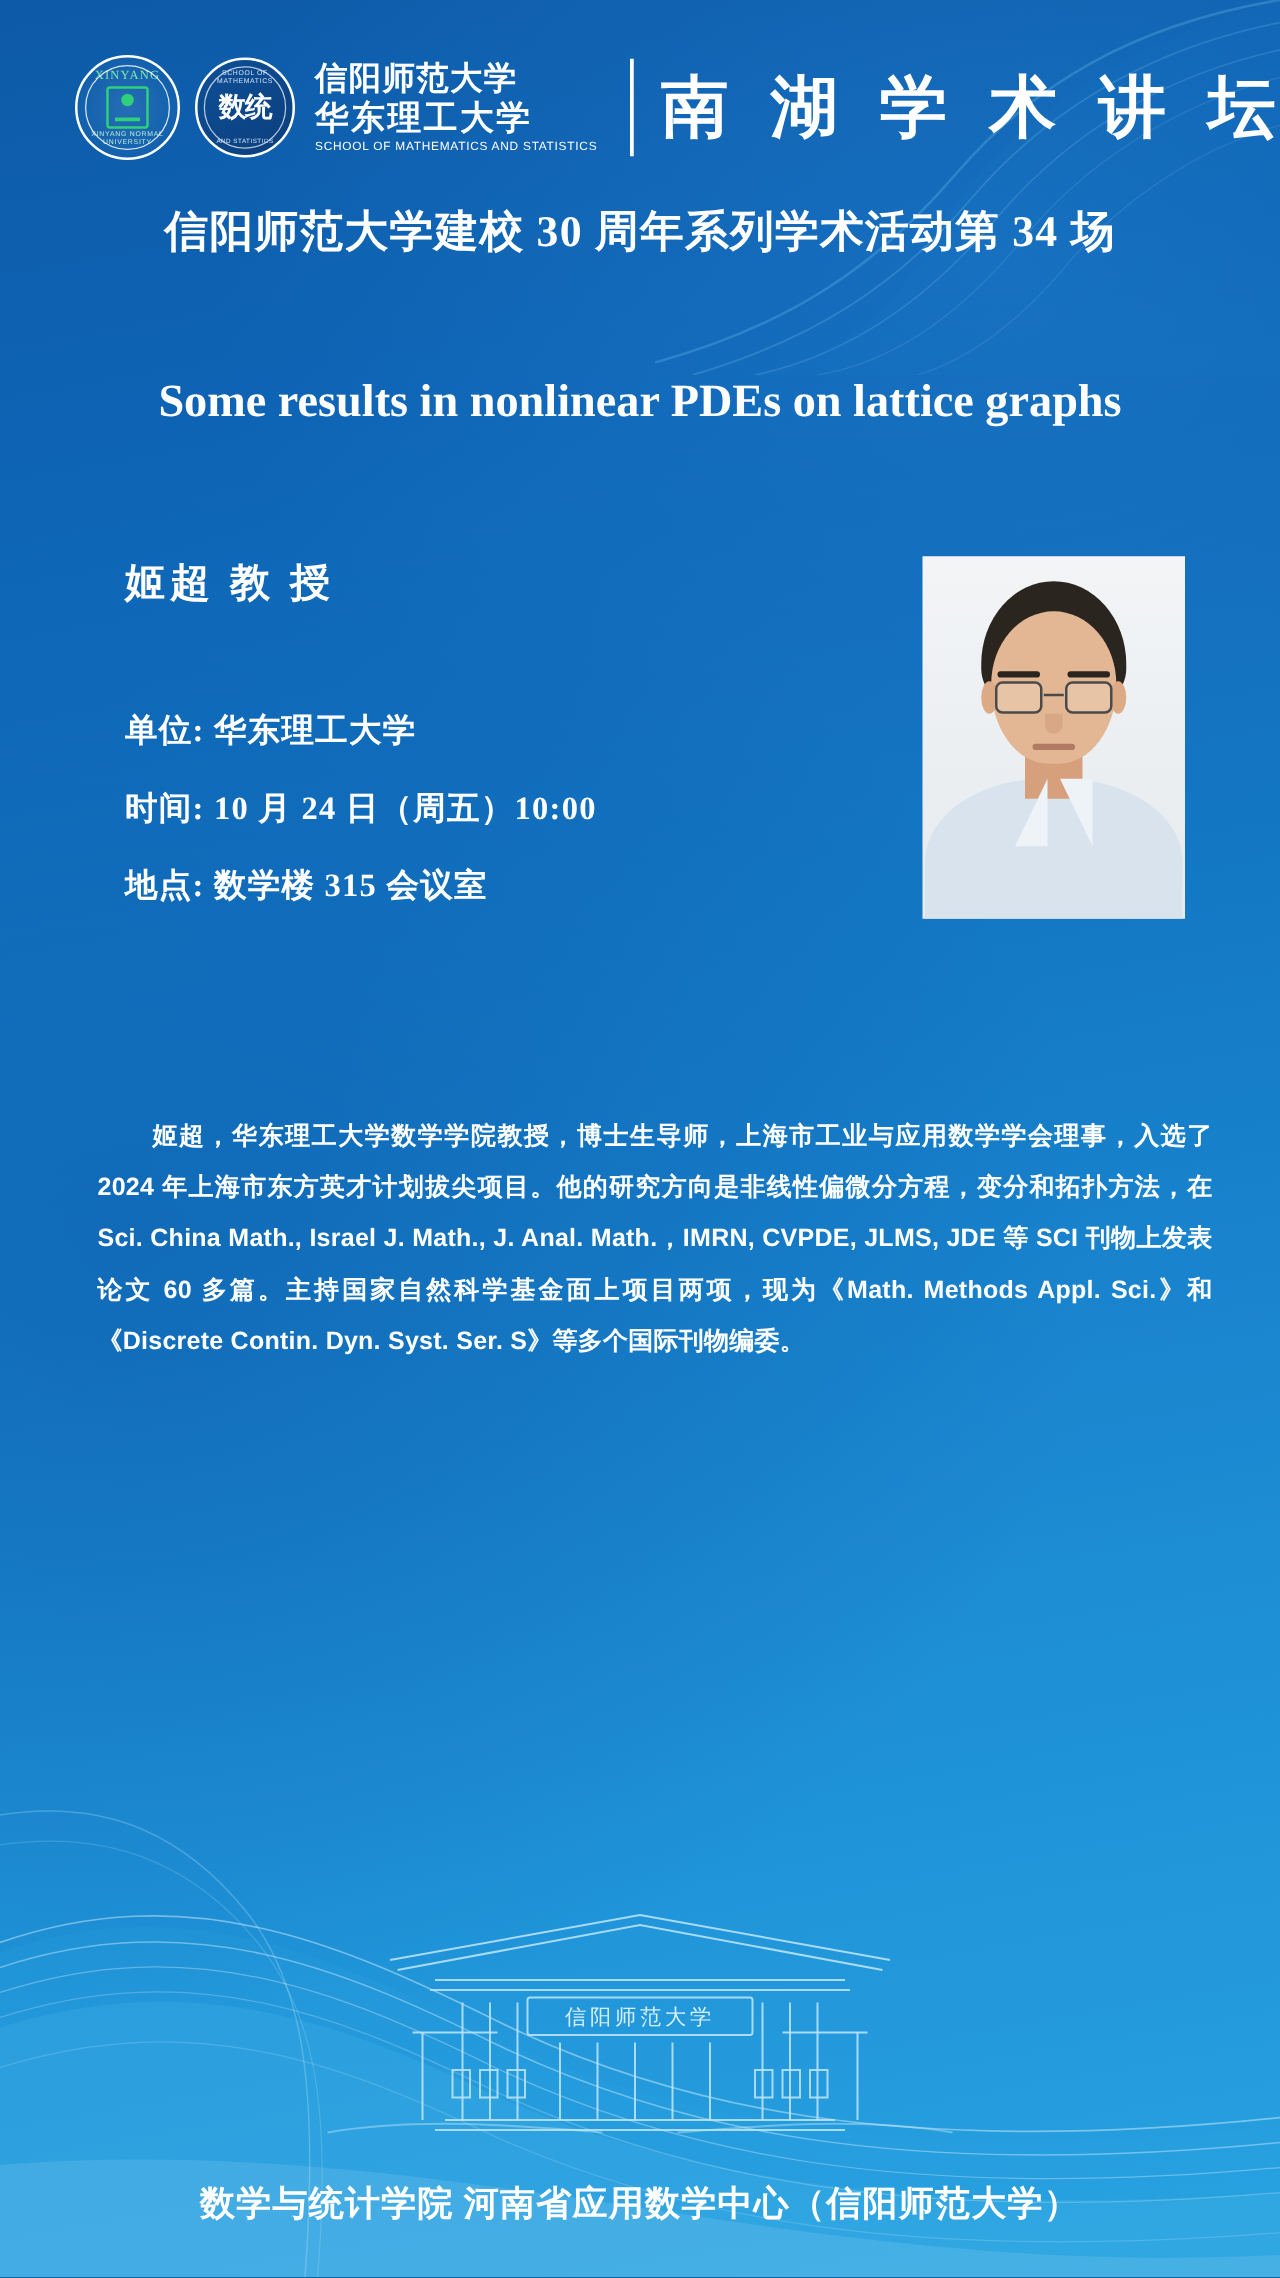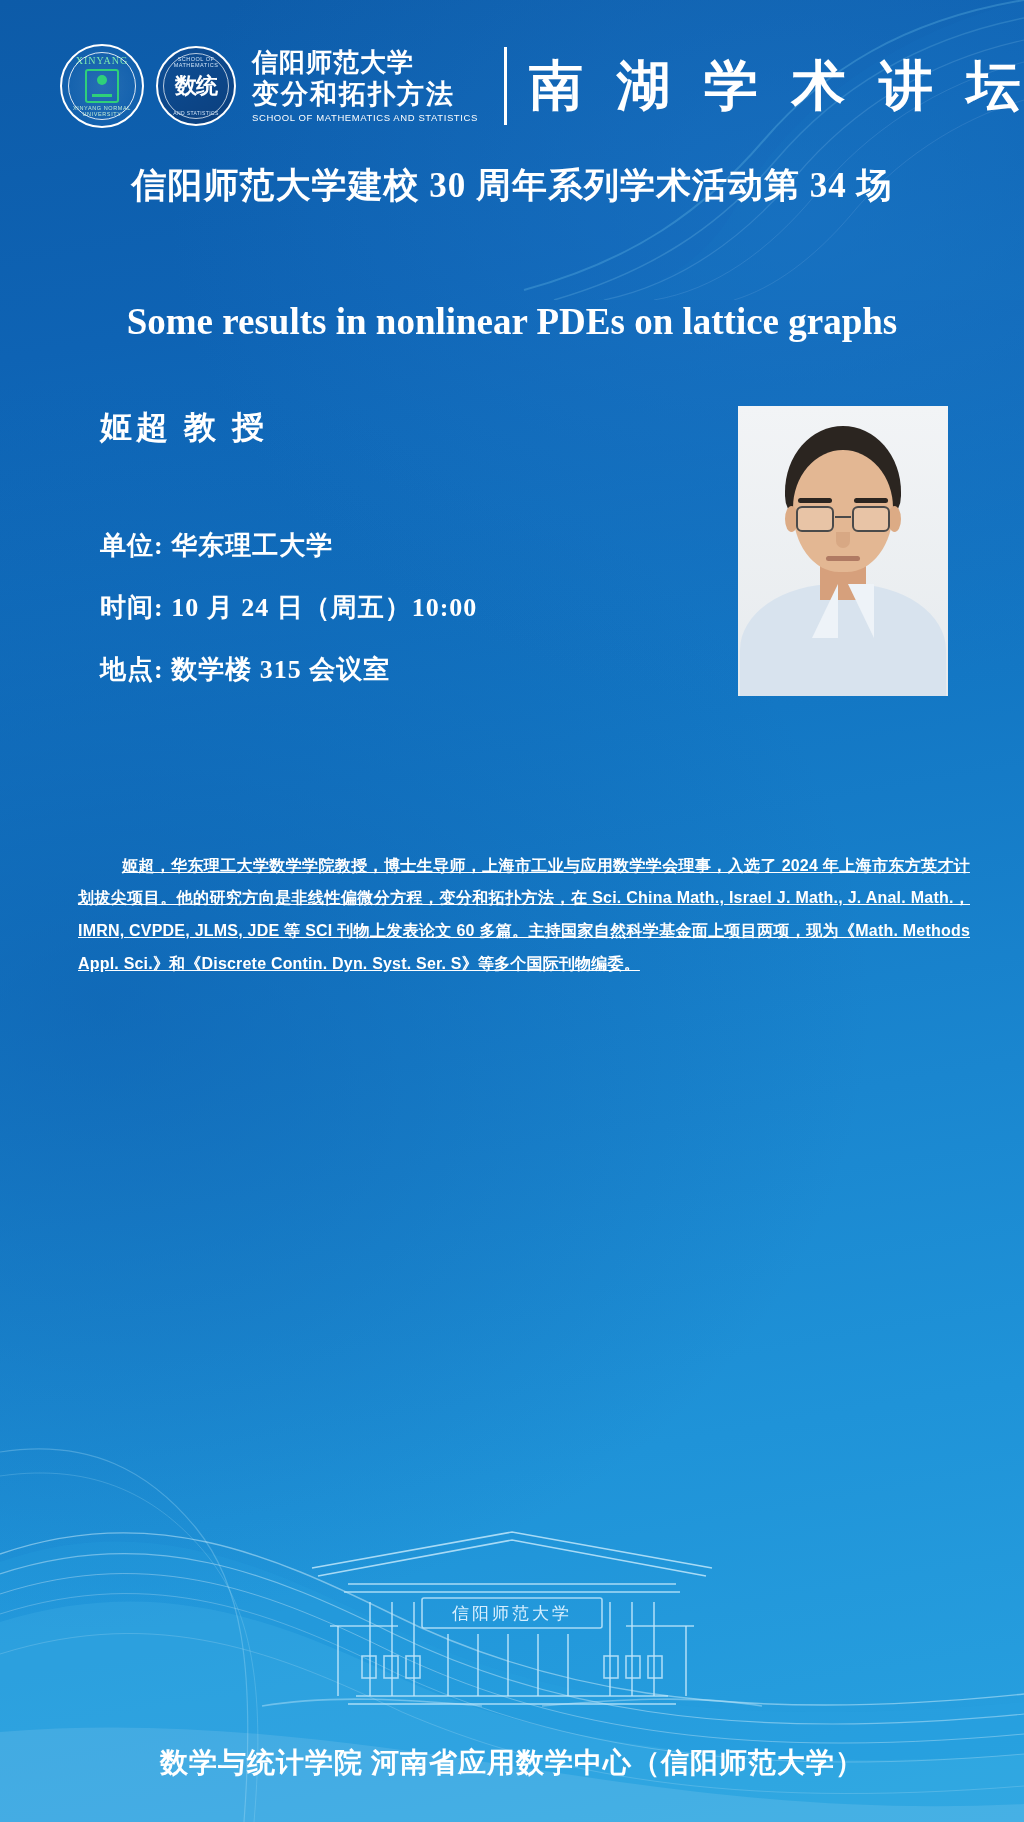--- a/index.html
+++ b/index.html
@@ -217,21 +217,21 @@
     color: #ffffff;
     font-family: "Liberation Serif", serif;
     font-weight: bold;
     font-size: 37px;
     line-height: 1.45;
   }
 
   
   .speaker-wrap {
     position: relative;
-    margin-top: 57px;
+    margin-top: 96px;
     padding: 0 60px 0 100px;
     display: flex;
     align-items: flex-start;
   }
   .speaker-info { flex: 1 1 auto; }
 
   .speaker-name {
     color: #ffffff;
     font-family: "Liberation Serif", serif;
     font-weight: bold;
@@ -356,27 +356,26 @@
     transform: translateX(-50%);
     width: 46px; height: 34px;
     background: #d6a07c;
   }
 
   
   .bio {
     position: relative;
     margin: 136px 54px 0 78px;
     color: #ffffff;
-    font-size: 16px;
+    font-size: 20px;
     line-height: 2.05;
     text-align: justify;
     text-indent: 44px;
     font-weight: bold;
     letter-spacing: .2px;
-    text-decoration: underline;
   }
 
   
   .gate {
     position: absolute;
     left: 50%;
     bottom: 106px;
     transform: translateX(-50%);
     width: 520px;
     height: 210px;
@@ -423,21 +422,21 @@
     <div class="logo-badge">
       <div class="badge-ring-text">SCHOOL OF MATHEMATICS</div>
       <div class="badge-inner">
         <span class="badge-glyph">数统</span>
       </div>
       <div class="badge-ring-text-b">AND STATISTICS</div>
     </div>
 
     <div class="school-block">
       <div class="school-cn-1">信阳师范大学</div>
-      <div class="school-cn-2">变分和拓扑方法</div>
+      <div class="school-cn-2">华东理工大学</div>
       <div class="school-en">SCHOOL OF MATHEMATICS AND STATISTICS</div>
     </div>
 
     <div class="vrule"></div>
 
     <div class="forum-title">南 湖 学 术 讲 坛</div>
   </div>
 
   <div class="series-line">信阳师范大学建校 30 周年系列学术活动第 34 场</div>
 

